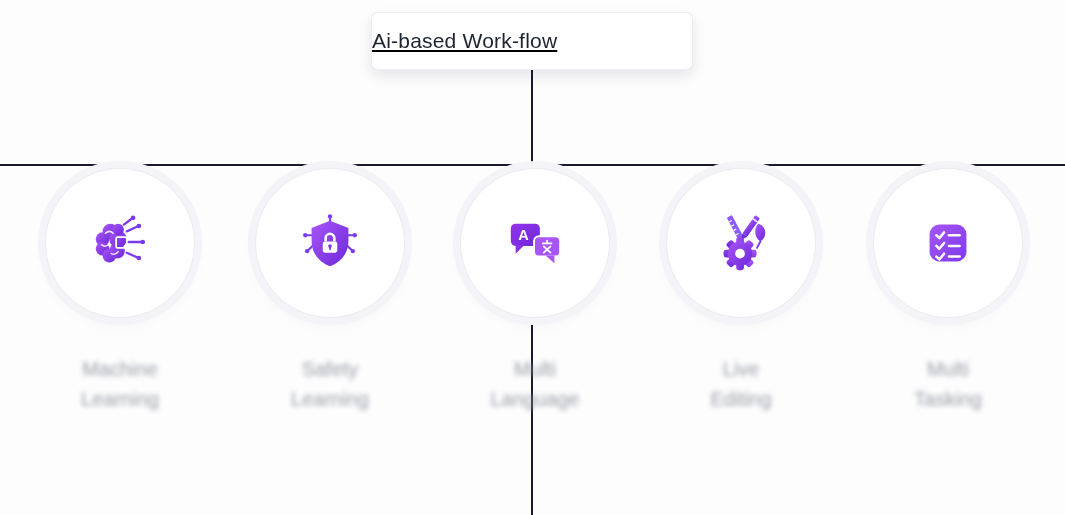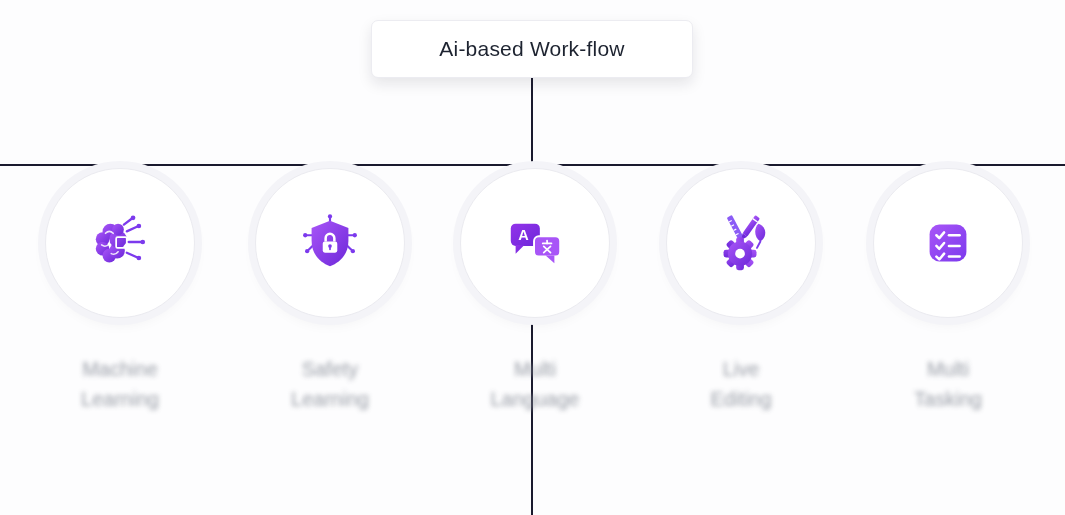--- a/index.html
+++ b/index.html
@@ -29,31 +29,31 @@
     top: 62px;
     width: 2px;
     height: 453px;
     background: #1a1a2e;
     z-index: 0;
   }
   
   .title-box {
     position: absolute;
     left: 371px;
-    top: 20px;
+    top: 12px;
     width: 322px;
     height: 58px;
     background: #ffffff;
     border: 1px solid #ececf1;
     border-radius: 7px;
     box-shadow: 0 6px 14px rgba(20, 20, 40, 0.10);
     display: flex;
     align-items: center;
-    justify-content: center;
     z-index: 3;
+    text-decoration: underline;
   }
   .title-box span {
     font-size: 21px;
     font-weight: 500;
     color: #1d2330;
     letter-spacing: 0.2px;
   }
   
   .node {
     position: absolute;

